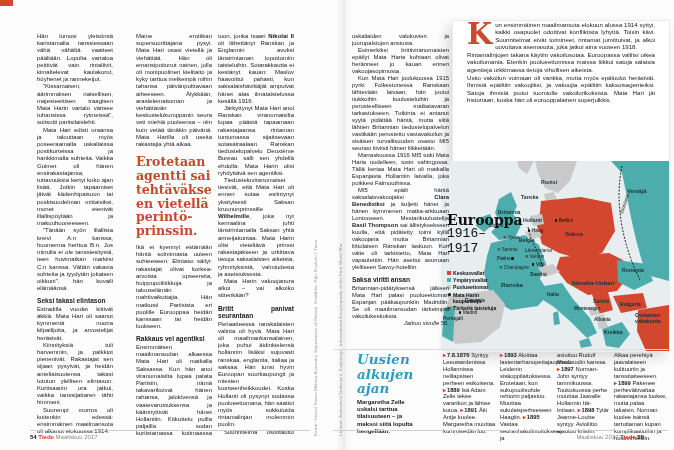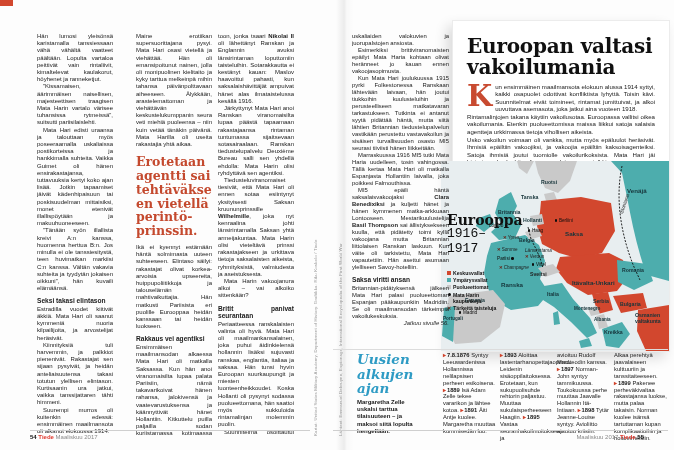--- a/index.html
+++ b/index.html
@@ -116,21 +116,20 @@
   </div>
 
   <div class="credit" style="left:313px;">Kartat: United States Military Academy, Department of History. Grafiikka: Riku Koskelo / Tiede</div>
   <div class="credit" style="left:338px;">Lähteet: Emmanuel Debruyne, Espionage, International Encyclopedia of the First World War</div>
 
   <div class="fold"></div>
 
   <div>
 
     <div class="card">
-      <div class="card-title">Euroopan valtasi vakoilumania</div>
       <div class="card-body">
         <p><span class="dropcap">K</span><span>un ensimmäinen maailmansota elokuun alussa 1914 syttyi, kaikki osapuolet odottivat konfliktista lyhyttä. Toisin kävi. Suunnitelmat eivät toimineet, rintamat jumittuivat, ja alkoi uuvuttava asemasota, joka jatkui aina vuoteen 1918.</span></p>
         <p>Rintamalinjojen takana käytiin vakoilusotaa. Euroopassa vallitsi oikea vakoilumania. Etenkin puolueettomissa maissa liikkui satoja salaisia agentteja urkkimassa tietoja vihollisen aikeista.</p>
         <p>Usko vakoilun voimaan oli vankka, mutta myös epäluulot heräsivät. Ihmisiä epäiltiin vakoojiksi, ja vakoojia epäiltiin kaksoisagenteiksi. Satoja ihmisiä joutui tuomiolle vakoilurikoksista. Mata Hari jäi historiaan, koska hän oli eurooppalainen superjulkkis.</p>
       </div>
 
       <div class="map">
         <svg width="228" height="190" viewBox="0 0 228 190">
           <rect x="0" y="0" width="228" height="190" fill="#e8eef0"></rect>
 

